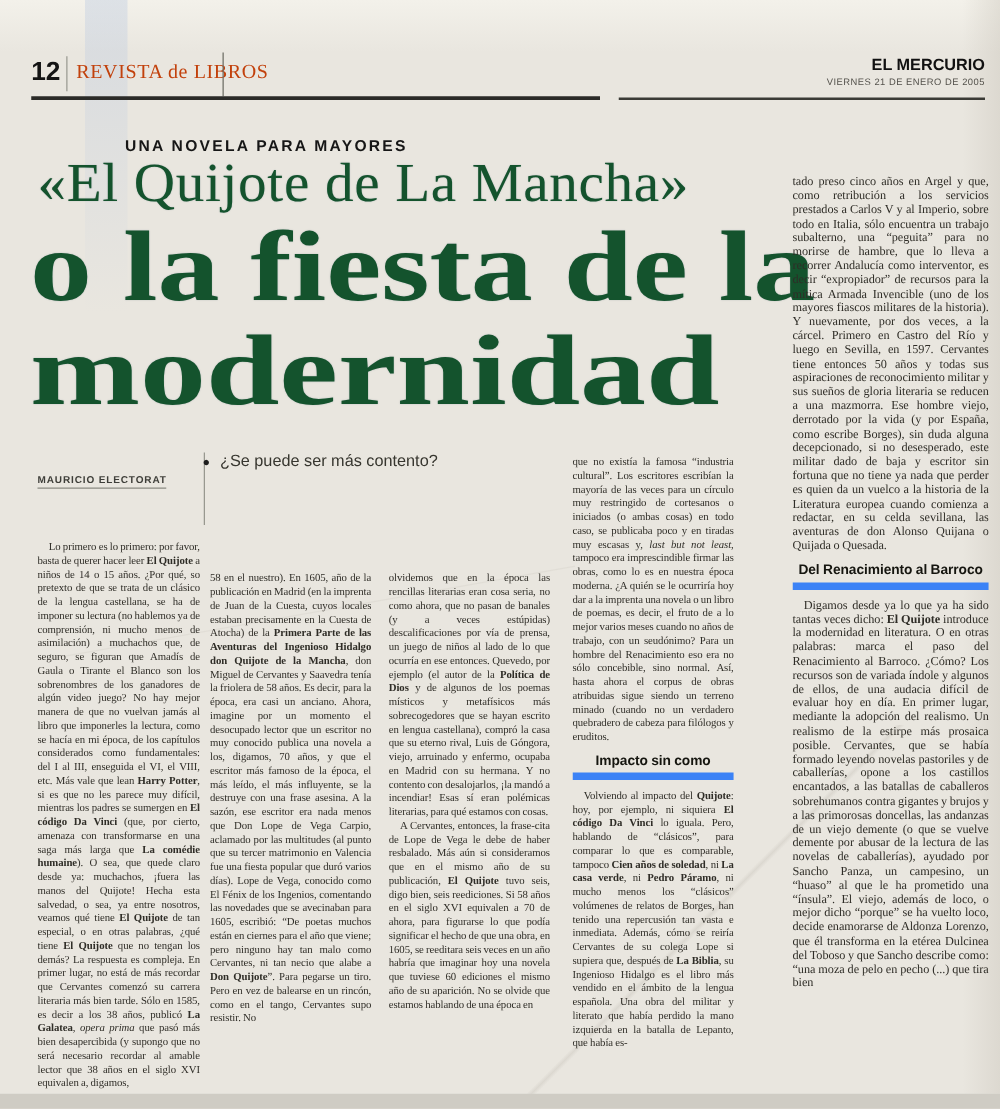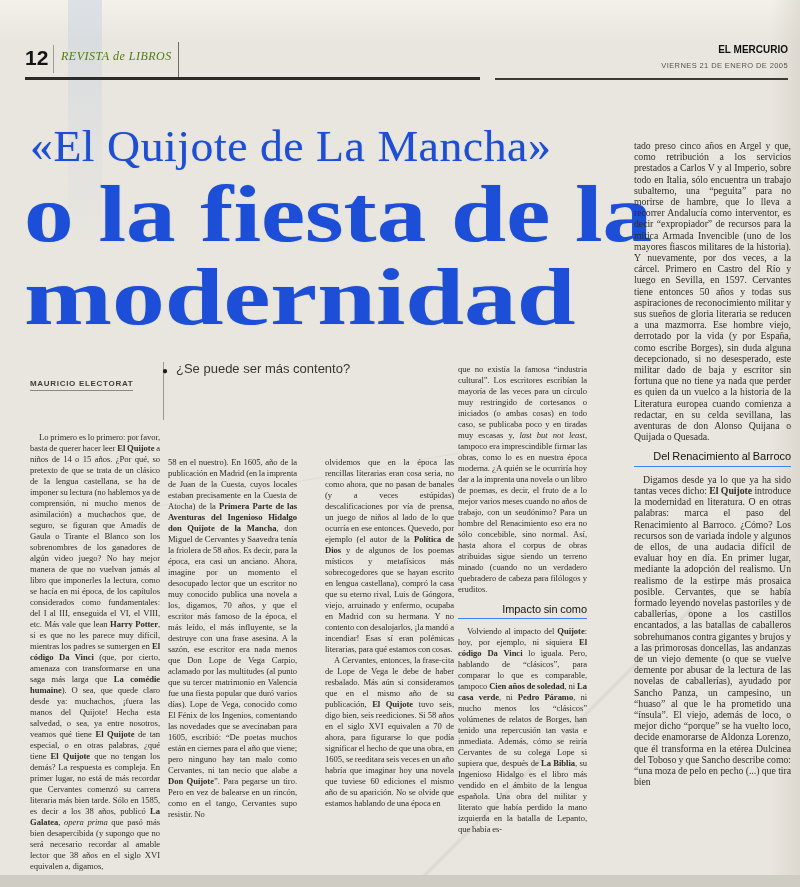--- a/index.html
+++ b/index.html
@@ -17,33 +17,33 @@
      background:linear-gradient(170deg,transparent 49.5%,rgba(160,155,143,.12) 50%,transparent 50.5%);}
   .shade-right{position:absolute;right:0;top:0;width:30px;height:887px;
      background:linear-gradient(270deg,rgba(205,200,190,.45),rgba(205,200,190,0));}
 
   
   .hdr{position:absolute;left:25px;top:44px;width:763px;height:40px;}
   .pagenum{position:absolute;left:0;top:2px;font-family:"Liberation Sans",sans-serif;
      font-weight:bold;font-size:21px;color:#141414;}
   .hdr-div1{position:absolute;left:28px;top:1px;width:1px;height:28px;background:#9a9a92;}
   .masthead{position:absolute;left:36px;top:5px;font-family:"Liberation Serif",serif;
-     font-size:12px;color:#4d7c0f;letter-spacing:.5px;font-style:italic;}
+     font-size:16px;color:#c2410c;letter-spacing:.5px;}
   .hdr-div2{position:absolute;left:153px;top:-2px;width:1px;height:35px;background:#6e6e66;}
   .paper-name{position:absolute;right:0;top:0;font-family:"Liberation Sans",sans-serif;
-     font-weight:bold;font-size:10px;color:#111;}
+     font-weight:bold;font-size:13px;color:#111;}
   .paper-date{position:absolute;right:0;top:17px;font-family:"Liberation Sans",sans-serif;
      font-size:7.5px;color:#54524c;letter-spacing:.4px;}
   .rule-l{position:absolute;left:0;top:33px;width:455px;height:3px;background:#2b2b28;}
   .rule-r{position:absolute;left:470px;top:34px;width:293px;height:2px;background:#3b3b36;}
 
   .kicker{position:absolute;left:100px;top:110px;font-family:"Liberation Sans",sans-serif;
      font-weight:bold;font-size:12.5px;letter-spacing:1.8px;color:#161616;}
 
-  .headline{position:absolute;left:24px;top:121px;width:640px;margin:0;color:#1d4ed8;
+  .headline{position:absolute;left:24px;top:121px;width:640px;margin:0;color:#14532d;
      text-shadow:0 0 1px rgba(45,75,95,.35);}
   .hl{display:block;transform-origin:0 0;font-family:"Liberation Serif",serif;}
   .hl1{font-size:44px;font-weight:400;letter-spacing:.5px;line-height:52px;
      margin-left:6px;transform:scaleX(1.04);}
   .hl2{font-size:80px;font-weight:700;line-height:82px;transform:scaleX(1.24);}
   .hl3{font-size:80px;font-weight:700;line-height:84px;transform:scaleX(1.32);}
 
   .byline{position:absolute;left:30px;top:366px;font-family:"Liberation Sans",sans-serif;
      font-weight:bold;font-size:8px;letter-spacing:.7px;color:#3e3e39;
      border-bottom:1px solid #8a8a82;padding-bottom:2px;margin-top:13px;}
@@ -54,26 +54,26 @@
   .deck p{margin:0;}
   .deck-q{position:relative;}
   .bullet{position:absolute;left:-14px;top:2px;font-size:10px;color:#1d1d1d;}
 
   
   .col{position:absolute;font-size:8.6px;line-height:11px;text-align:justify;
      color:#2f2d27;overflow:hidden;letter-spacing:-.05px;word-spacing:-.3px;}
   .col p{margin:0;}
   .col p.indent{text-indent:9px;}
   .col b{font-weight:700;}
-  .subhead{font-family:"Liberation Sans",sans-serif;font-weight:normal;font-size:11px;
-     color:#15150f;margin:9px 0 7px;padding-bottom:3px;border-bottom:1px solid #3b82f6;
-     text-align:right;}
+  .subhead{font-family:"Liberation Sans",sans-serif;font-weight:bold;font-size:11px;
+     color:#15150f;margin:9px 0 7px;padding-bottom:3px;border-bottom:6px solid #3b82f6;
+     text-align:center;}
   .col1{left:30px;top:386px;width:130px;height:484px;margin-top:46px;}
   .col2{left:168px;top:457px;width:129px;height:423px;}
-  .col3{left:325px;top:457px;width:129px;height:423px;}
+  .col3{left:311px;top:457px;width:129px;height:423px;}
   .col4{left:458px;top:364px;width:129px;height:516px;}
   .col5{left:634px;top:140px;width:157px;height:718px;font-size:9.8px;line-height:11.2px;}
 </style>
 </head>
 <body>
 
 <div class="page">
   <div class="shade-top"></div>
   <div class="band-blue"></div>
   <div class="crease1"></div>
@@ -84,20 +84,21 @@
     <span class="pagenum">12</span>
     <span class="hdr-div1"></span>
     <span class="masthead">REVISTA de LIBROS</span>
     <span class="hdr-div2"></span>
     <span class="paper-name">EL MERCURIO</span>
     <span class="paper-date">VIERNES 21 DE ENERO DE 2005</span>
     <span class="rule-l"></span>
     <span class="rule-r"></span>
   </div>
 
+  <div class="kicker">UNA NOVELA PARA MAYORES</div>
 
   <h1 class="headline">
     <span class="hl hl1">«El Quijote de La Mancha»</span>
     <span class="hl hl2">o la fiesta de la</span>
     <span class="hl hl3">modernidad</span>
   </h1>
 
   <div class="byline">MAURICIO ELECTORAT</div>
 
   <div class="deck-rule"></div>

